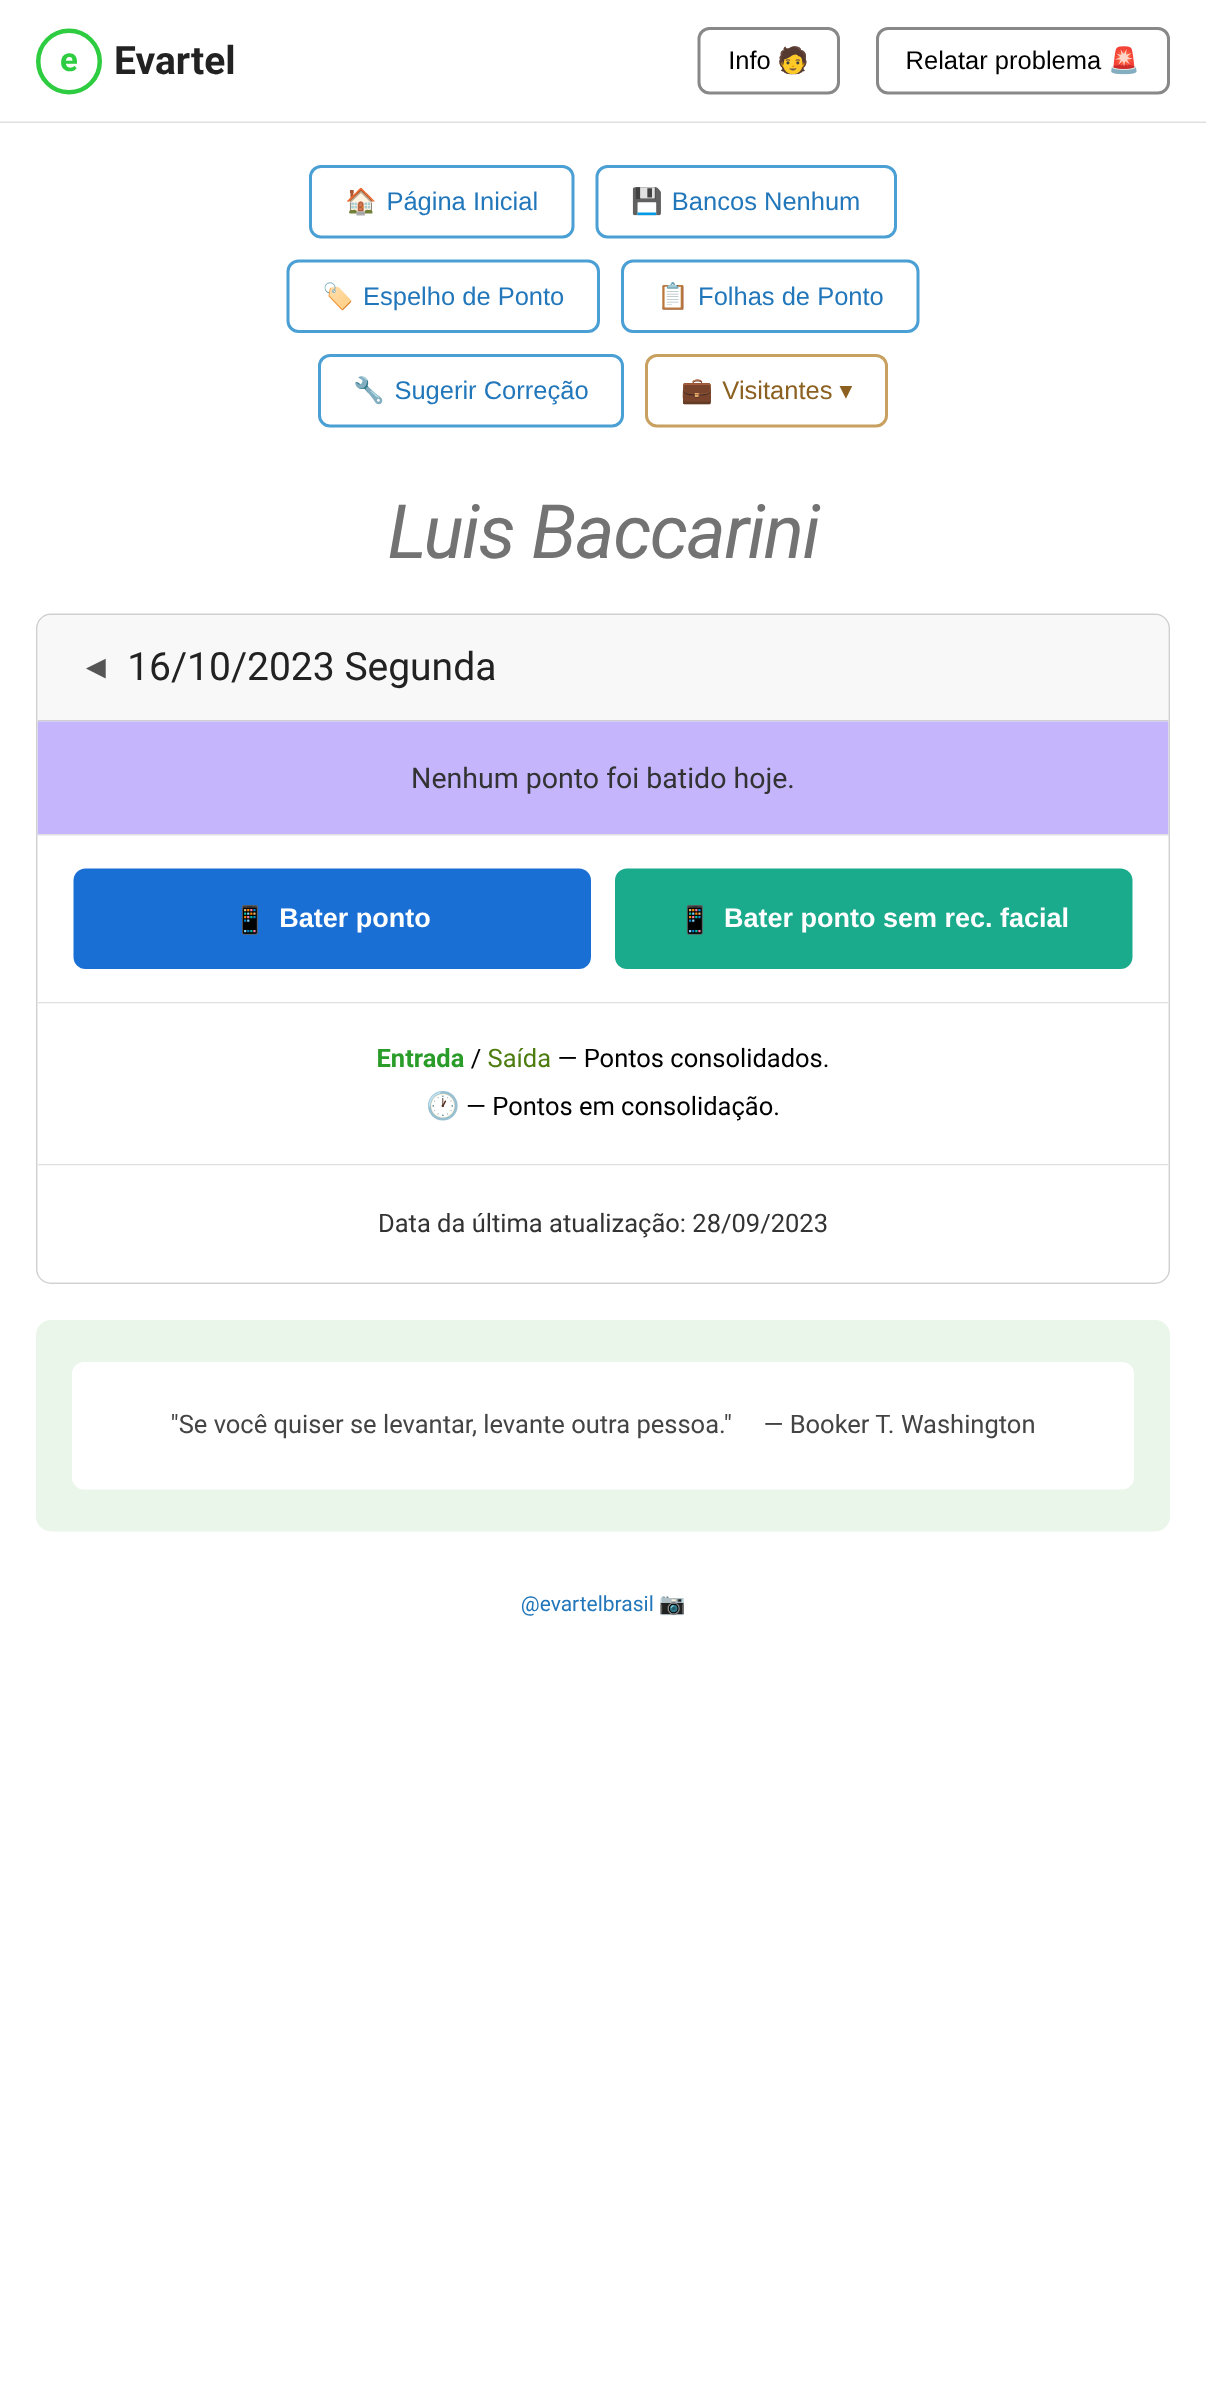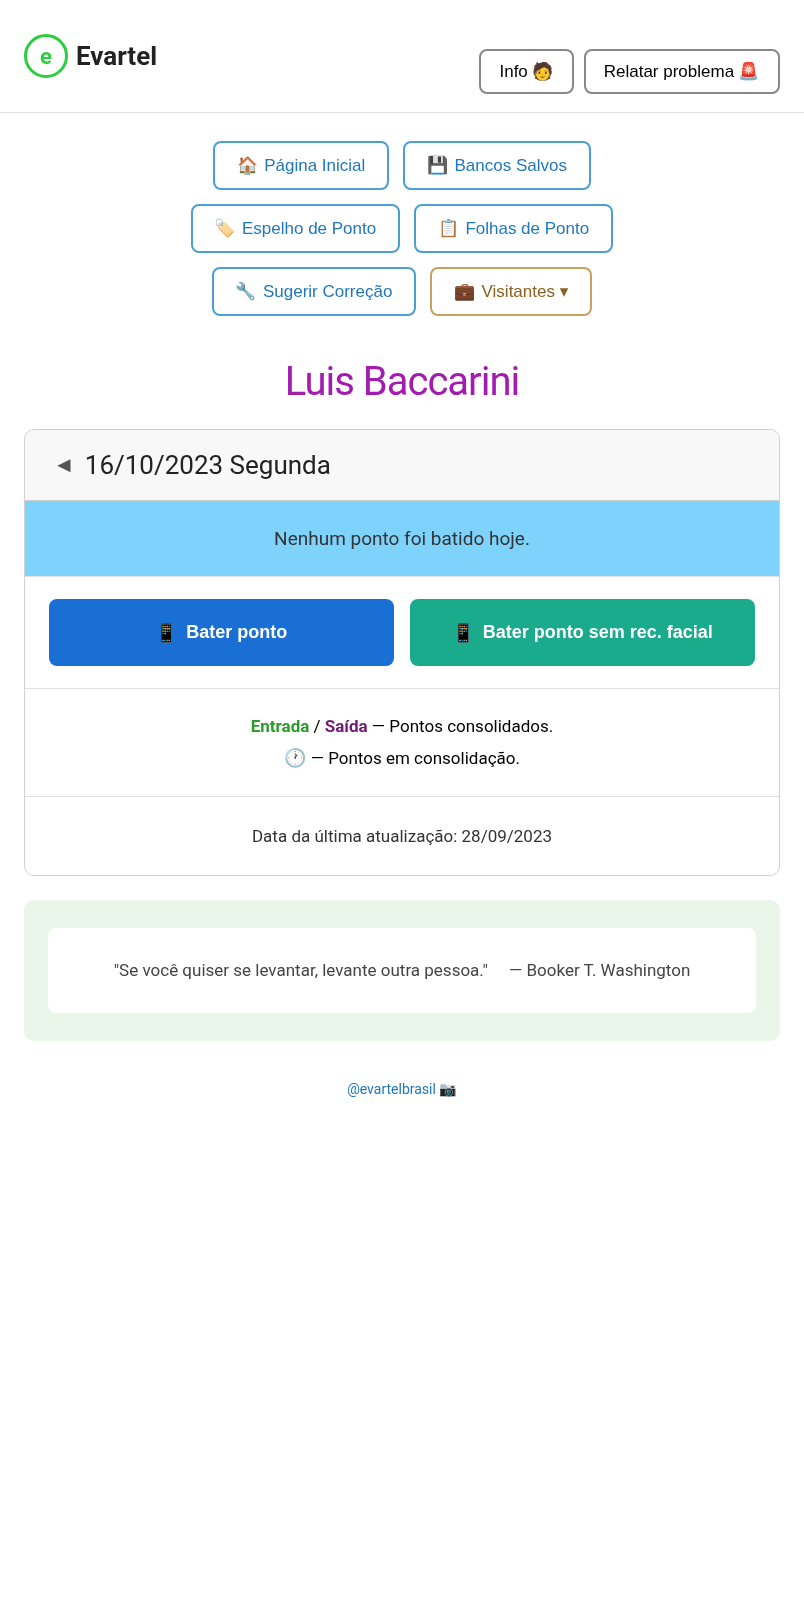--- a/index.html
+++ b/index.html
@@ -36,22 +36,21 @@
       font-weight: bold;
       font-size: 22px;
     }
     .logo-text {
       font-size: 26px;
       font-weight: 700;
       color: #222;
     }
     .header-buttons {
       display: flex;
-      gap: 10px;
-      margin-top: 31px;
+      gap: 24px;
     }
     .header-btn {
       border: 2px solid #888;
       background: #fff;
       border-radius: 8px;
       padding: 10px 18px;
       font-size: 17px;
       cursor: pointer;
       display: flex;
       align-items: center;
@@ -88,24 +87,25 @@
       border-color: #c8a060;
       color: #8b6020;
     }
 
     
     .user-name-section {
       text-align: center;
       padding: 32px 24px 24px;
     }
     .user-name {
-      font-size: 40px;
+      font-size: 50px;
       font-weight: 400;
-      color: #a21caf;
+      color: #737373;
       letter-spacing: -1px;
+      font-style: italic;
     }
 
     
     .main-card {
       margin: 0 24px 24px;
       border: 1px solid #d0d0d0;
       border-radius: 10px;
       background: #f8f8f8;
       overflow: hidden;
     }
@@ -123,21 +123,21 @@
       color: #222;
     }
     .arrow-left {
       color: #555;
       font-size: 22px;
       cursor: pointer;
     }
 
     
     .no-punch-section {
-      background: #7dd3fc;
+      background: #c4b5fd;
       padding: 26px 28px;
       border-bottom: 1px solid #e0e0e0;
       text-align: center;
       font-size: 19px;
       color: #333;
     }
 
     
     .punch-buttons {
       background: #fff;
@@ -167,21 +167,21 @@
     
     .legend-section {
       background: #fff;
       padding: 22px 28px;
       border-bottom: 1px solid #e0e0e0;
       text-align: center;
       font-size: 17px;
       line-height: 1.8;
     }
     .legend-entrada { color: #2a9c2a; font-weight: 700; margin-top: 24px; }
-    .legend-saida { color: #701a75; font-weight: 700; }
+    .legend-saida { color: #4d7c0f; font-weight: 400; }
 
     
     .bank-hours-section {
       background: #fff;
       padding: 22px 28px;
       text-align: center;
       font-size: 17px;
       color: #333;
       line-height: 2;
     }
@@ -234,21 +234,21 @@
 </header>
 
 <nav class="nav-section">
   <div class="nav-row">
     <button class="nav-btn">
       <span>🏠</span>
       <span>Página Inicial</span>
     </button>
     <button class="nav-btn">
       <span>💾</span>
-      <span>Bancos Salvos</span>
+      <span>Bancos Nenhum</span>
     </button>
   </div>
   <div class="nav-row">
     <button class="nav-btn">
       <span>🏷️</span>
       <span>Espelho de Ponto</span>
     </button>
     <button class="nav-btn">
       <span>📋</span>
       <span>Folhas de Ponto</span>

